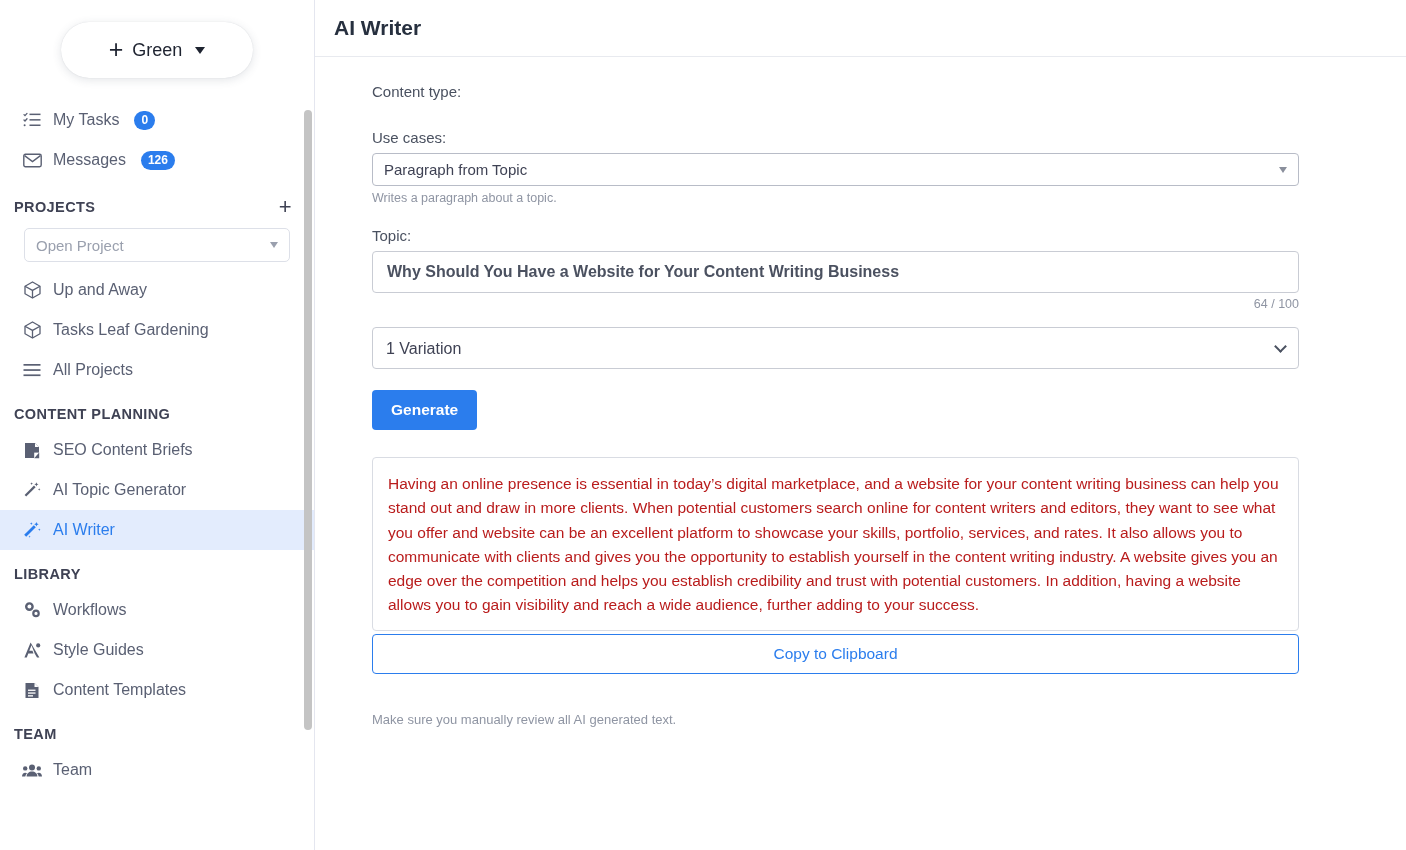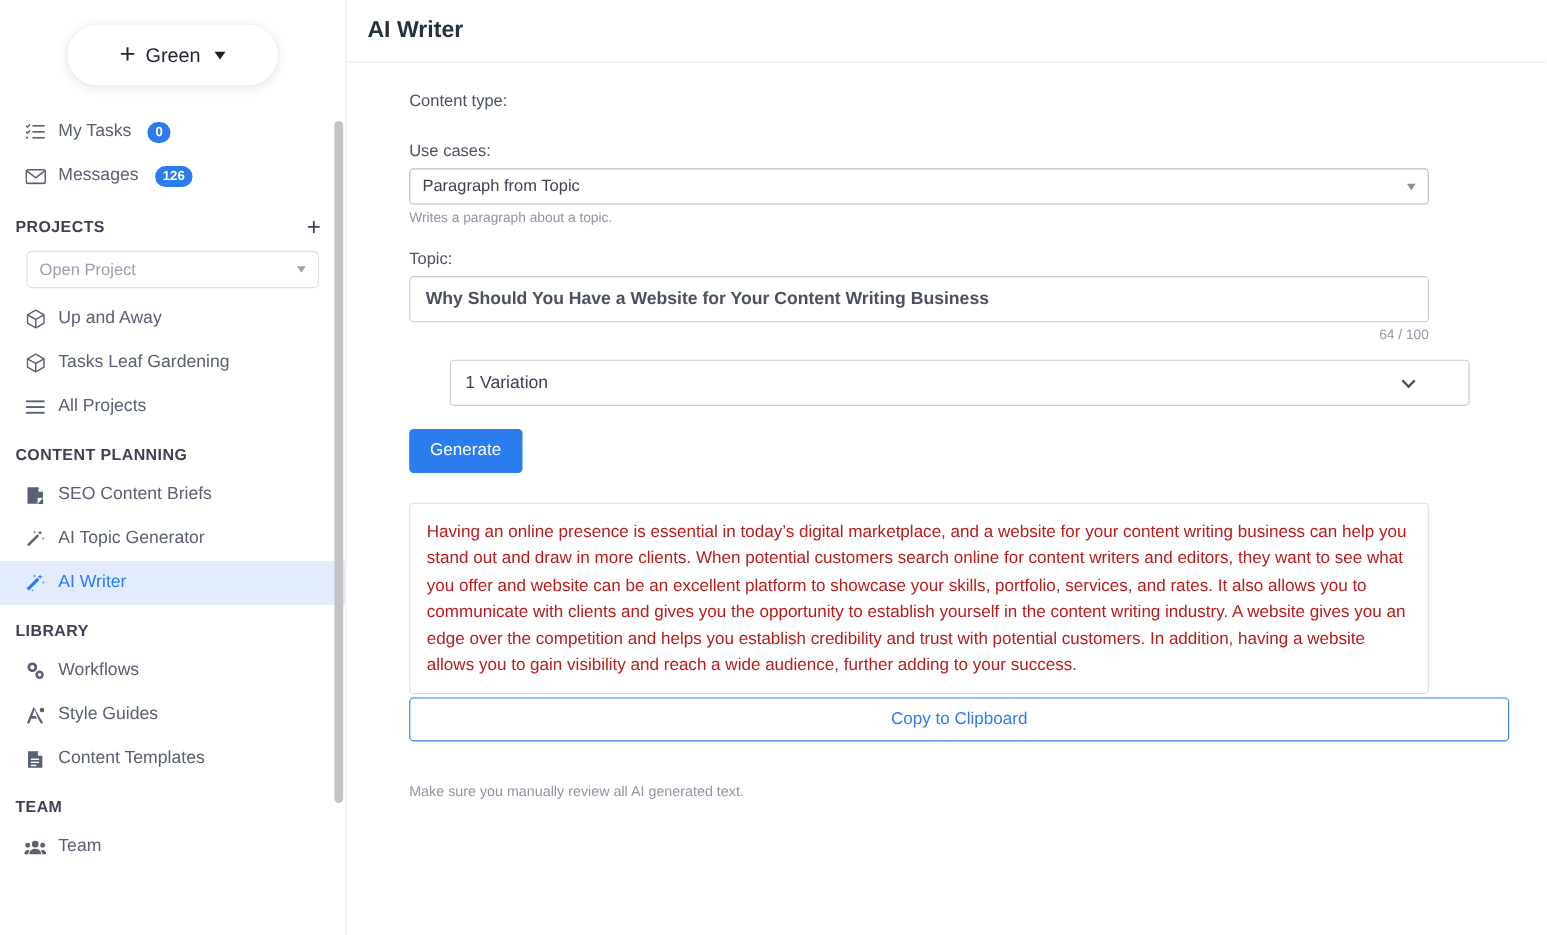--- a/index.html
+++ b/index.html
@@ -109,45 +109,44 @@
   }
   .counter { width: 927px; text-align: right; font-size: 12.5px; color: #8f95a3; margin-top: 4px; }
   .var-select {
     width: 927px; height: 42px;
     border: 1px solid #c9ccd4; border-radius: 4px;
     background: #fff; font-size: 16px; color: #3f4254;
     padding: 0 13px;
     font-family: "Liberation Sans", sans-serif;
     appearance: none; -webkit-appearance: none;
     cursor: pointer;
-    margin-left: 37px;
   }
   .var-wrap { position: relative; width: 927px; }
   .var-chev {
     position: absolute; right: 14px; top: 15px;
     width: 9px; height: 9px;
     border-right: 2px solid #4a5160; border-bottom: 2px solid #4a5160;
     transform: rotate(45deg); pointer-events: none;
   }
   .gen-btn {
     margin-top: 21px;
     background: #2b7ded; color: #fff;
     border: none; border-radius: 4px;
-    font-size: 15.5px; font-weight: 400;
+    font-size: 15.5px; font-weight: 700;
     padding: 11px 19px; cursor: pointer;
     font-family: "Liberation Sans", sans-serif;
   }
   .result-card {
     margin-top: 27px; width: 927px;
     border: 1px solid #d9dce3; border-radius: 4px;
     padding: 14px 15px 12px 15px;
     font-size: 15.5px; line-height: 24.3px; color: #b91c1c;
   }
   .copy-btn {
-    margin-top: 3px; width: 1000px;
+    margin-top: 3px; width: 927px;
     background: #fff; color: #2b7ded;
     border: 1px solid #2b7ded; border-radius: 4px;
     font-size: 15.5px; padding: 10px 0; cursor: pointer;
     font-family: "Liberation Sans", sans-serif;
   }
   .footnote { margin-top: 38px; font-size: 13px; color: #8f95a3; }
 </style>
 </head>
 <body>
 

